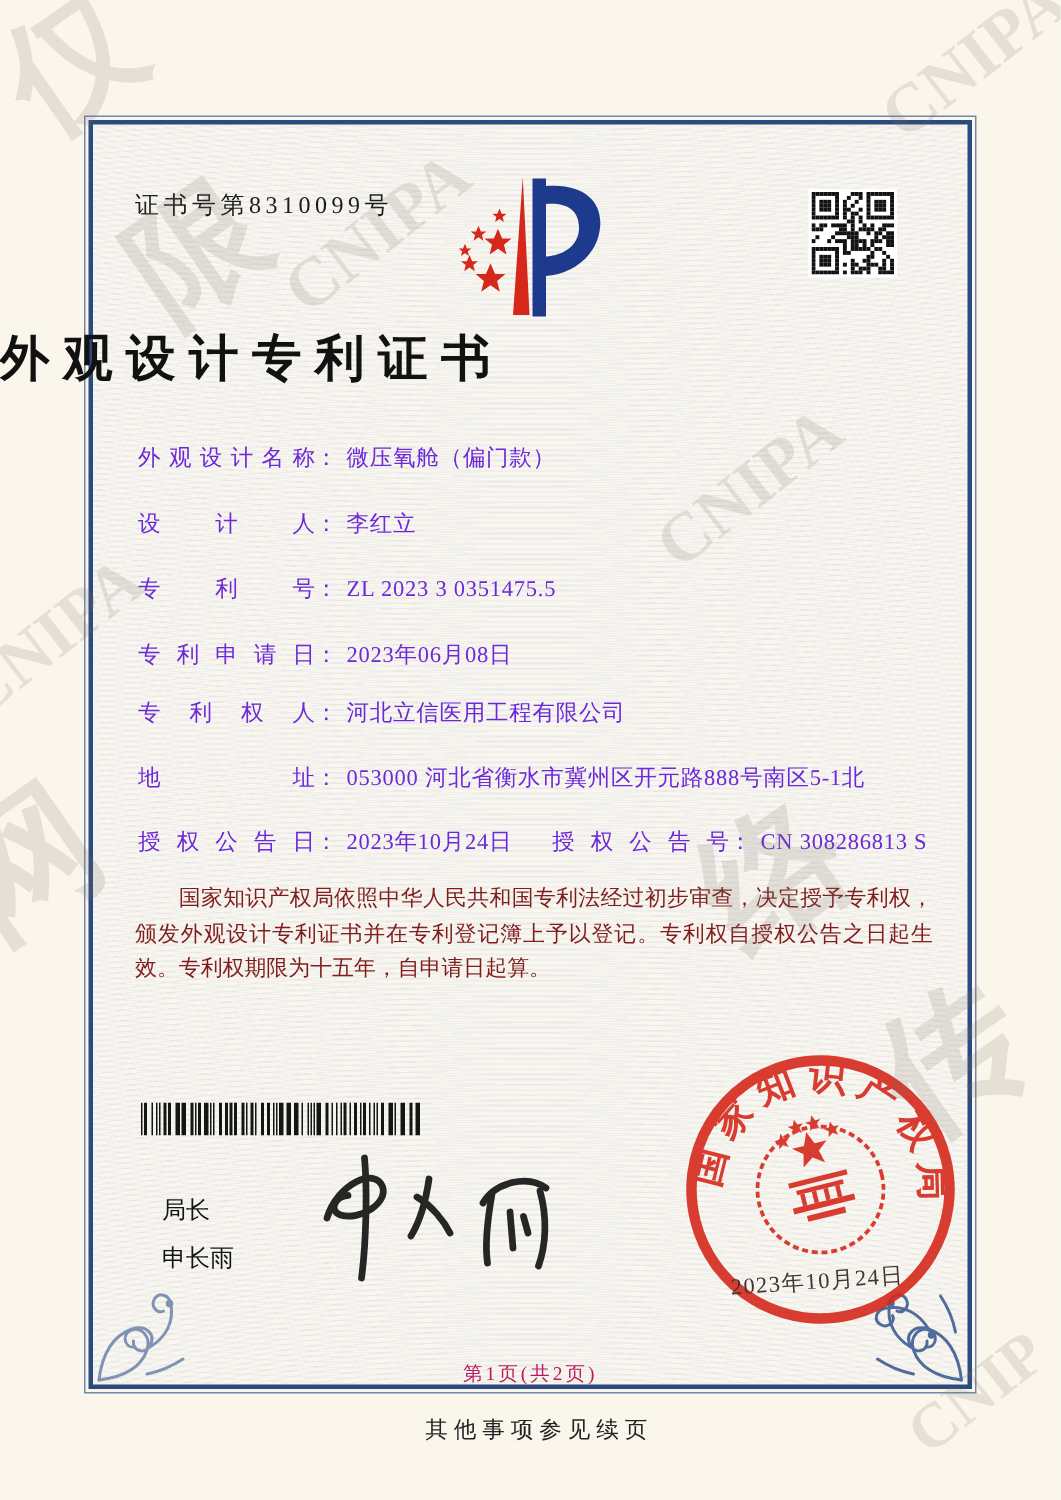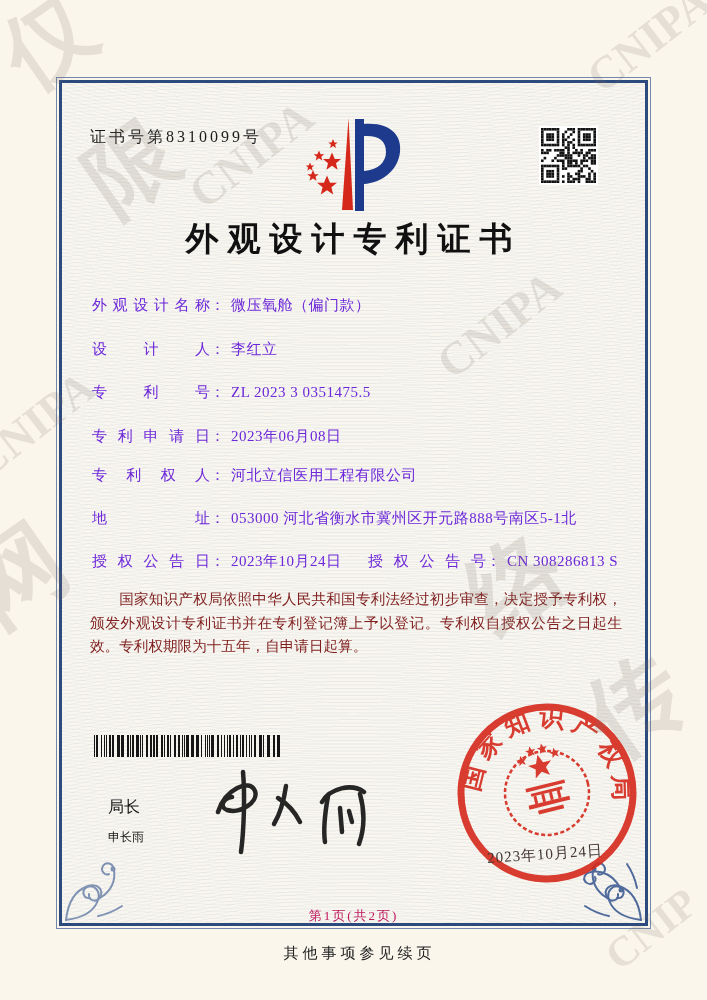--- a/index.html
+++ b/index.html
@@ -24,33 +24,33 @@
     box-sizing:border-box;
     background:
       repeating-radial-gradient(ellipse 160% 55% at 50% -25%, rgba(100,125,170,.05) 0 2px, rgba(100,125,170,0) 2px 7px),
       repeating-radial-gradient(ellipse 160% 55% at 50% 125%, rgba(100,125,170,.06) 0 2px, rgba(100,125,170,0) 2px 7px),
       #f8f6ef;
     position:relative;
   }
   
   .abs{position:absolute;z-index:2;}
   .cert-no{left:90px;top:127px;font-size:16px;letter-spacing:3px;color:#1c1c1c;}
-  .title{left:0;right:0;top:217px;text-align:center;font-size:33px;font-weight:bold;
+  .title{left:0;right:0;top:217px;text-align:left;font-size:33px;font-weight:bold;
          letter-spacing:9px;color:#111;}
   .field{left:92px;font-size:15px;color:#6d28d9;white-space:nowrap;}
   .field .lbl{display:inline-block;width:118px;text-align:justify;text-align-last:justify;vertical-align:top;}
   .field .sep{display:inline-block;margin-right:6px;}
   .field .val{letter-spacing:.5px;}
   .grant-right{position:absolute;left:276px;top:0;white-space:nowrap;}
   .paras{left:90px;width:532px;top:588px;font-size:14.6px;line-height:1.62;color:#7f1d1d;text-align:justify;}
   .paras p{margin:0 0 7px 0;text-indent:2em;}
   .pageinfo{left:56px;right:56px;top:907px;text-align:center;font-size:13px;letter-spacing:2px;color:#be185d;}
   .contnote{left:0;right:10px;top:944px;text-align:center;font-size:15px;letter-spacing:4px;color:#222;z-index:2;margin-left:22px;}
   .signtitle{left:108px;top:797px;font-size:16px;color:#141414;font-family:"Liberation Sans","DejaVu Sans",sans-serif;}
-  .signname{left:108px;top:829px;font-size:12px;color:#141414;font-family:"Liberation Sans","DejaVu Sans",sans-serif;}
+  .signname{left:108px;top:829px;font-size:16px;color:#141414;font-family:"Liberation Sans","DejaVu Sans",sans-serif;}
   .sealdate{left:460px;top:845px;width:170px;text-align:center;font-size:15px;color:#433531;
             transform:rotate(-4deg);z-index:4;letter-spacing:1px;}
   
   .logo{left:297px;top:114px;z-index:2;}
   .qr{left:539px;top:126px;background:#fff;padding:2px;z-index:2;}
   .barcode{left:94px;top:735px;z-index:2;}
   .seal{left:452px;top:698px;z-index:3;transform:rotate(-14deg);}
   .signature{left:198px;top:756px;z-index:3;}
   .corner{z-index:2;}
   

